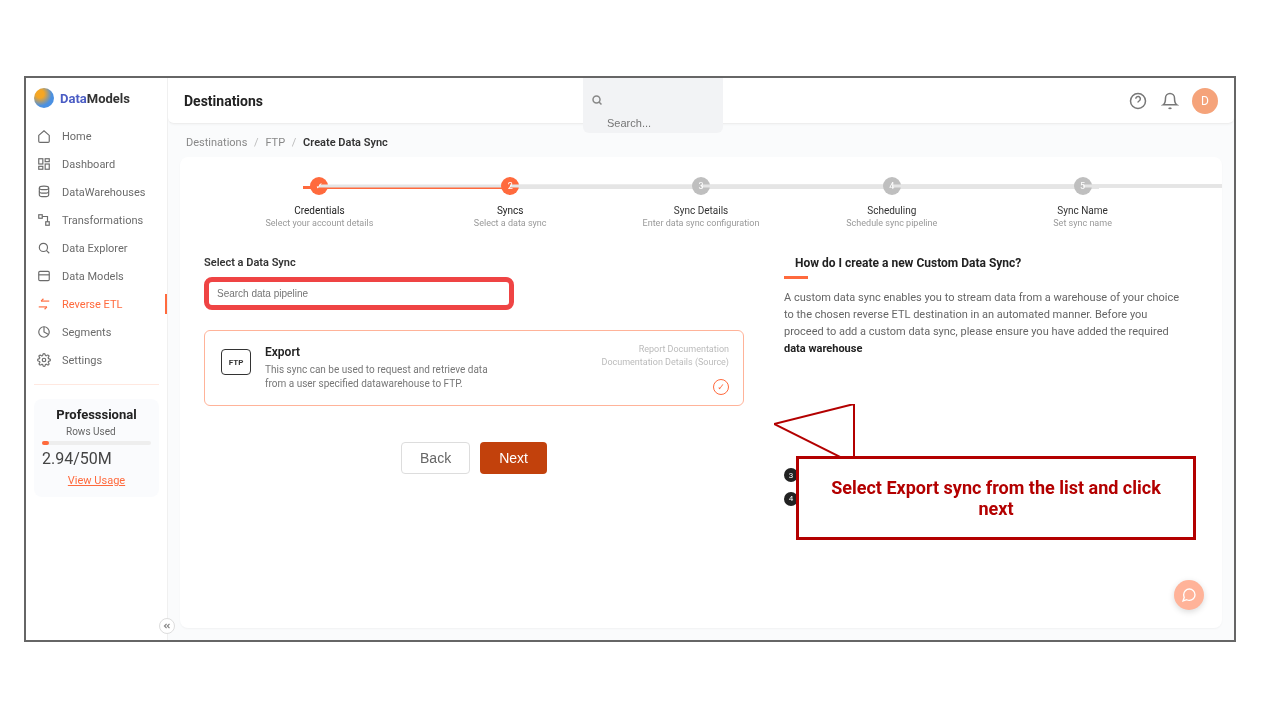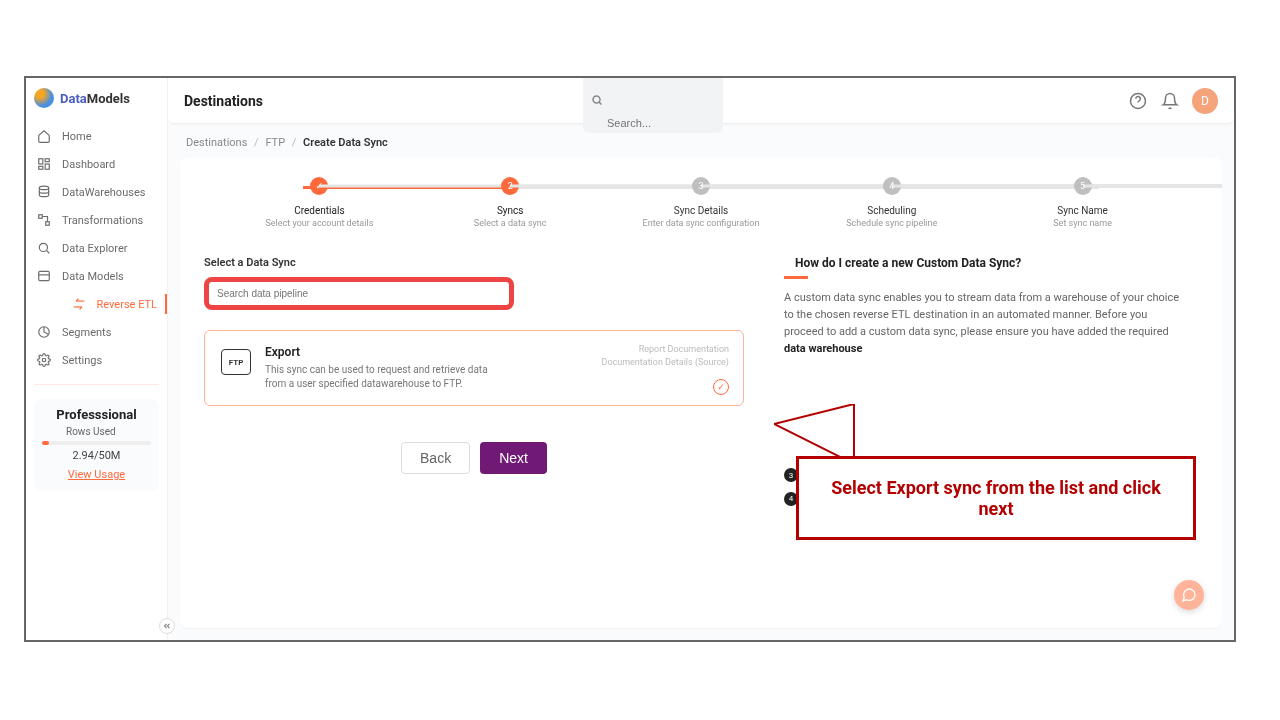--- a/index.html
+++ b/index.html
@@ -8,30 +8,30 @@
   .app-border { position: absolute; left: 24px; top: 76px; width: 1212px; height: 566px; border: 2px solid #666; background: #fff; overflow: hidden; }
   .app { display: flex; height: 100%; }
   
   .sidebar { width: 142px; background: #fff; display: flex; flex-direction: column; border-right: 1px solid #f0f0f0; position: relative; }
   .logo-row { display: flex; align-items: center; padding: 10px 8px 14px 8px; }
   .logo-mark { width: 20px; height: 20px; border-radius: 50%; background: radial-gradient(circle at 30% 30%, #f5a623 20%, #4a90e2 60%); margin-right: 6px; }
   .logo-text1 { color: #4a5cc4; font-weight: 700; font-size: 13px; }
   .logo-text2 { color: #333; font-weight: 700; font-size: 13px; }
   .nav { list-style: none; }
   .nav-item { display: flex; align-items: center; padding: 6px 10px; font-size: 11px; color: #6b6b6b; cursor: pointer; position: relative; }
-  .nav-item.active { color: #ff6a3d; justify-content: flex-end; }
+  .nav-item.active { color: #ff6a3d; }
   .nav-item.active::after { content: ""; position: absolute; right: 0; top: 4px; bottom: 4px; width: 2px; background: #ff6a3d; }
   .nav-icon { width: 16px; height: 16px; margin-right: 10px; display: inline-flex; align-items: center; justify-content: center; color: inherit; }
   .sidebar-divider { height: 1px; background: #ffd9cc; margin: 10px 8px 8px 8px; opacity: .6; }
   .plan-card { margin: 6px 8px 8px 8px; background: #fafbfd; border-radius: 8px; padding: 8px 8px 10px 8px; font-size: 10px; color: #555; }
   .plan-title { font-weight: 700; font-size: 13px; text-align: center; color: #222; }
   .plan-label { font-size: 10px; margin-top: 4px; color: #666; margin-left: 24px; }
   .plan-bar { height: 4px; background: #eee; border-radius: 2px; margin-top: 4px; position: relative; }
   .plan-bar::after { content: ""; position: absolute; left: 0; top: 0; bottom: 0; width: 6%; background: #ff6a3d; border-radius: 2px; }
-  .plan-count { text-align: center; font-size: 11px; margin-top: 4px; color: #444; }
+  .plan-count { text-align: left; font-size: 16px; margin-top: 4px; color: #444; }
   .plan-link { display: block; text-align: center; margin-top: 6px; color: #ff6a3d; text-decoration: underline; font-size: 11px; cursor: pointer; }
   .collapse-handle { position: absolute; right: -8px; bottom: 6px; width: 16px; height: 16px; border-radius: 50%; border: 1px solid #ddd; background: #fff; display: flex; align-items: center; justify-content: center; font-size: 10px; color: #888; cursor: pointer; }
   
   .main { flex: 1; background: #fafbfc; display: flex; flex-direction: column; overflow: hidden; }
   .topbar { height: 46px; background: #fff; border-bottom: 1px solid #eee; display: flex; align-items: center; padding: 0 16px; border-radius: 0 0 6px 6px; box-shadow: 0 1px 2px rgba(0,0,0,0.03); }
   .page-title { font-weight: 700; font-size: 14px; color: #222; }
   .search-field { display: flex; align-items: center; background: #f2f3f5; border-radius: 6px; padding: 4px 8px; width: 140px; margin-left: 320px; }
   .search-field input { border: none; background: transparent; outline: none; font-size: 11px; color: #555; width: 100%; margin-top: 44px; }
   .search-field .s-icon { color: #888; margin-right: 4px; }
   .top-right { margin-left: auto; display: flex; align-items: center; gap: 12px; }
@@ -61,21 +61,21 @@
   .pipeline-search { width: 310px; border: 5px solid #ef4444; border-radius: 8px; padding: 6px 8px; font-size: 10px; color: #888; outline: none; }
   .sync-card { border: 1.5px solid #ffb399; border-radius: 6px; padding: 14px 16px; margin-top: 20px; display: flex; align-items: flex-start; gap: 14px; position: relative; cursor: pointer; }
   .ftp-icon { width: 30px; height: 26px; border: 1.5px solid #333; border-radius: 4px; display: inline-flex; align-items: center; justify-content: center; font-size: 8px; font-weight: 700; margin-top: 4px; }
   .sync-title { font-size: 12px; font-weight: 600; color: #222; }
   .sync-desc { font-size: 10px; color: #777; margin-top: 4px; max-width: 240px; line-height: 1.4; }
   .sync-links { position: absolute; right: 14px; top: 12px; text-align: right; font-size: 9px; color: #bbb; line-height: 1.4; }
   .sync-check { position: absolute; right: 14px; bottom: 10px; width: 16px; height: 16px; border: 1.5px solid #ff6a3d; border-radius: 50%; display: flex; align-items: center; justify-content: center; color: #ff6a3d; font-size: 9px; }
   .btn-row { display: flex; gap: 10px; justify-content: center; margin-top: 36px; }
   .btn { padding: 7px 18px; border-radius: 4px; font-size: 14px; cursor: pointer; border: 1px solid transparent; }
   .btn-back { background: #fff; border-color: #ddd; color: #666; }
-  .btn-next { background: #701a75; color: #fff; }
+  .btn-next { background: #c2410c; color: #fff; }
   .help-title { font-size: 12px; font-weight: 700; color: #222; margin-bottom: 6px; margin-left: 11px; }
   .help-divider { width: 24px; height: 3px; background: #ff6a3d; margin-bottom: 10px; }
   .help-text { line-height: 1.55; }
   .help-text strong { color: #222; margin-top: 40px; }
   .help-list { list-style: none; margin-top: 12px; }
   .help-list li { display: flex; gap: 8px; margin-bottom: 8px; line-height: 1.4; }
   .help-num { width: 14px; height: 14px; border-radius: 50%; background: #222; color: #fff; font-size: 8px; display: inline-flex; align-items: center; justify-content: center; flex-shrink: 0; margin-top: 1px; }
   
   .callout { position: absolute; border: 3px solid #b30000; background: #fff; padding: 18px 24px; color: #b30000; font-weight: 700; font-size: 18px; text-align: center; z-index: 20; }
   svg.callout-arrow { position: absolute; z-index: 19; pointer-events: none; }

